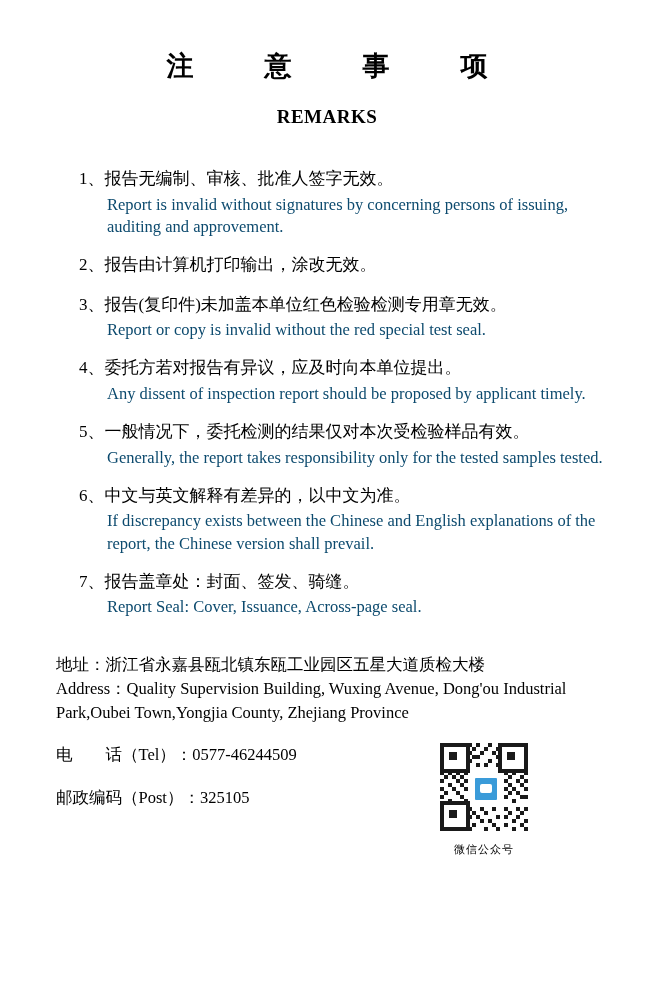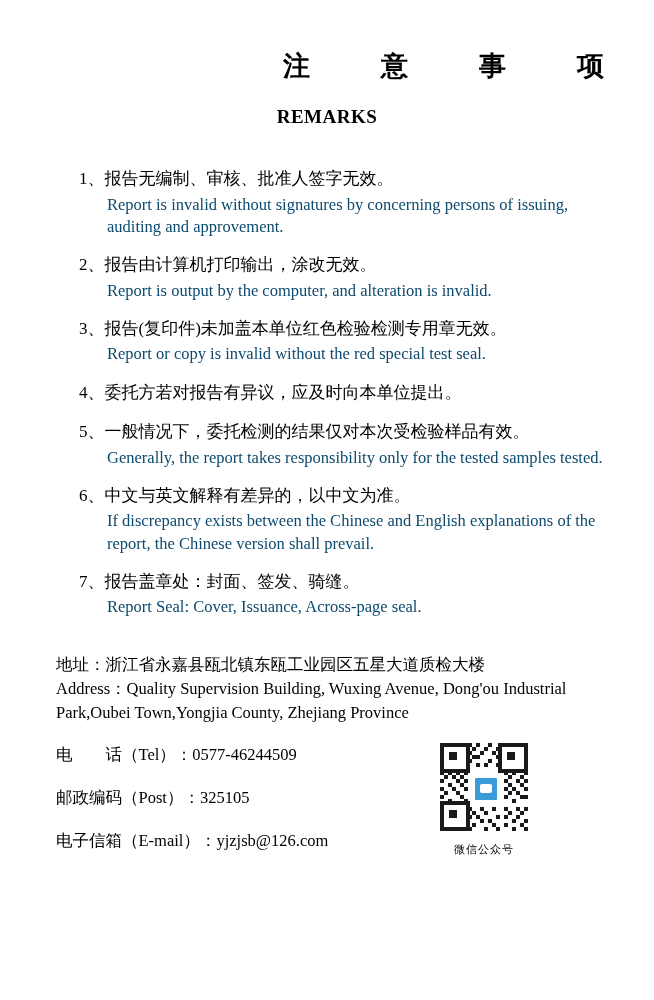--- a/index.html
+++ b/index.html
@@ -15,21 +15,21 @@
     overflow: hidden;
   }
   .page {
     position: relative;
     width: 654px;
     height: 1000px;
     box-sizing: border-box;
     padding: 0 28px;
   }
   .title-cn {
-    text-align: right;
+    text-align: center;
     font-family: "Liberation Serif", serif;
     font-size: 27px;
     font-weight: bold;
     letter-spacing: 22px;
     padding-left: 22px;
     margin-top: 48px;
     color: #000;
   }
   .title-en {
     text-align: center;
@@ -164,30 +164,30 @@
 
   <div class="remarks">
 
     <div class="remark-item">
       <div class="remark-cn">1、报告无编制、审核、批准人签字无效。</div>
       <div class="remark-en">Report is invalid without signatures by concerning persons of issuing, auditing and approvement.</div>
     </div>
 
     <div class="remark-item">
       <div class="remark-cn">2、报告由计算机打印输出，涂改无效。</div>
-      <div class="remark-en">Report is output by the computer, and alteration is invalid.</div>
     </div>
 
     <div class="remark-item">
       <div class="remark-cn">3、报告(复印件)未加盖本单位红色检验检测专用章无效。</div>
       <div class="remark-en">Report or copy is invalid without the red special test seal.</div>
     </div>
 
     <div class="remark-item">
       <div class="remark-cn">4、委托方若对报告有异议，应及时向本单位提出。</div>
+      <div class="remark-en">Any dissent of inspection report should be proposed by applicant timely.</div>
     </div>
 
     <div class="remark-item">
       <div class="remark-cn">5、一般情况下，委托检测的结果仅对本次受检验样品有效。</div>
       <div class="remark-en">Generally, the report takes responsibility only for the tested samples tested.</div>
     </div>
 
     <div class="remark-item">
       <div class="remark-cn">6、中文与英文解释有差异的，以中文为准。</div>
       <div class="remark-en">If discrepancy exists between the Chinese and English explanations of the report, the Chinese version shall prevail.</div>
@@ -198,21 +198,20 @@
       <div class="remark-en">Report Seal: Cover, Issuance, Across-page seal.</div>
     </div>
 
   </div>
 
   <div class="contact">
     <div class="contact-addr-cn">地址：浙江省永嘉县瓯北镇东瓯工业园区五星大道质检大楼</div>
     <div class="contact-addr-en">Address：Quality Supervision Building, Wuxing Avenue, Dong'ou Industrial Park,Oubei Town,Yongjia County, Zhejiang Province</div>
     <div class="contact-row">电　　话（Tel）：0577-46244509</div>
     <div class="contact-row">邮政编码（Post）：325105</div>
-    <div class="contact-row">电子信箱（E-mail）：yjzjsb@126.com</div>
 
     <div class="qr-block">
       <div class="qr-code">
         <div class="qr-noise">
           <i style="left:28px;top:0px"></i>
             <i style="left:36px;top:0px"></i>
             <i style="left:48px;top:0px"></i>
           <i style="left:32px;top:4px"></i>
             <i style="left:44px;top:4px"></i>
             <i style="left:56px;top:4px"></i>

